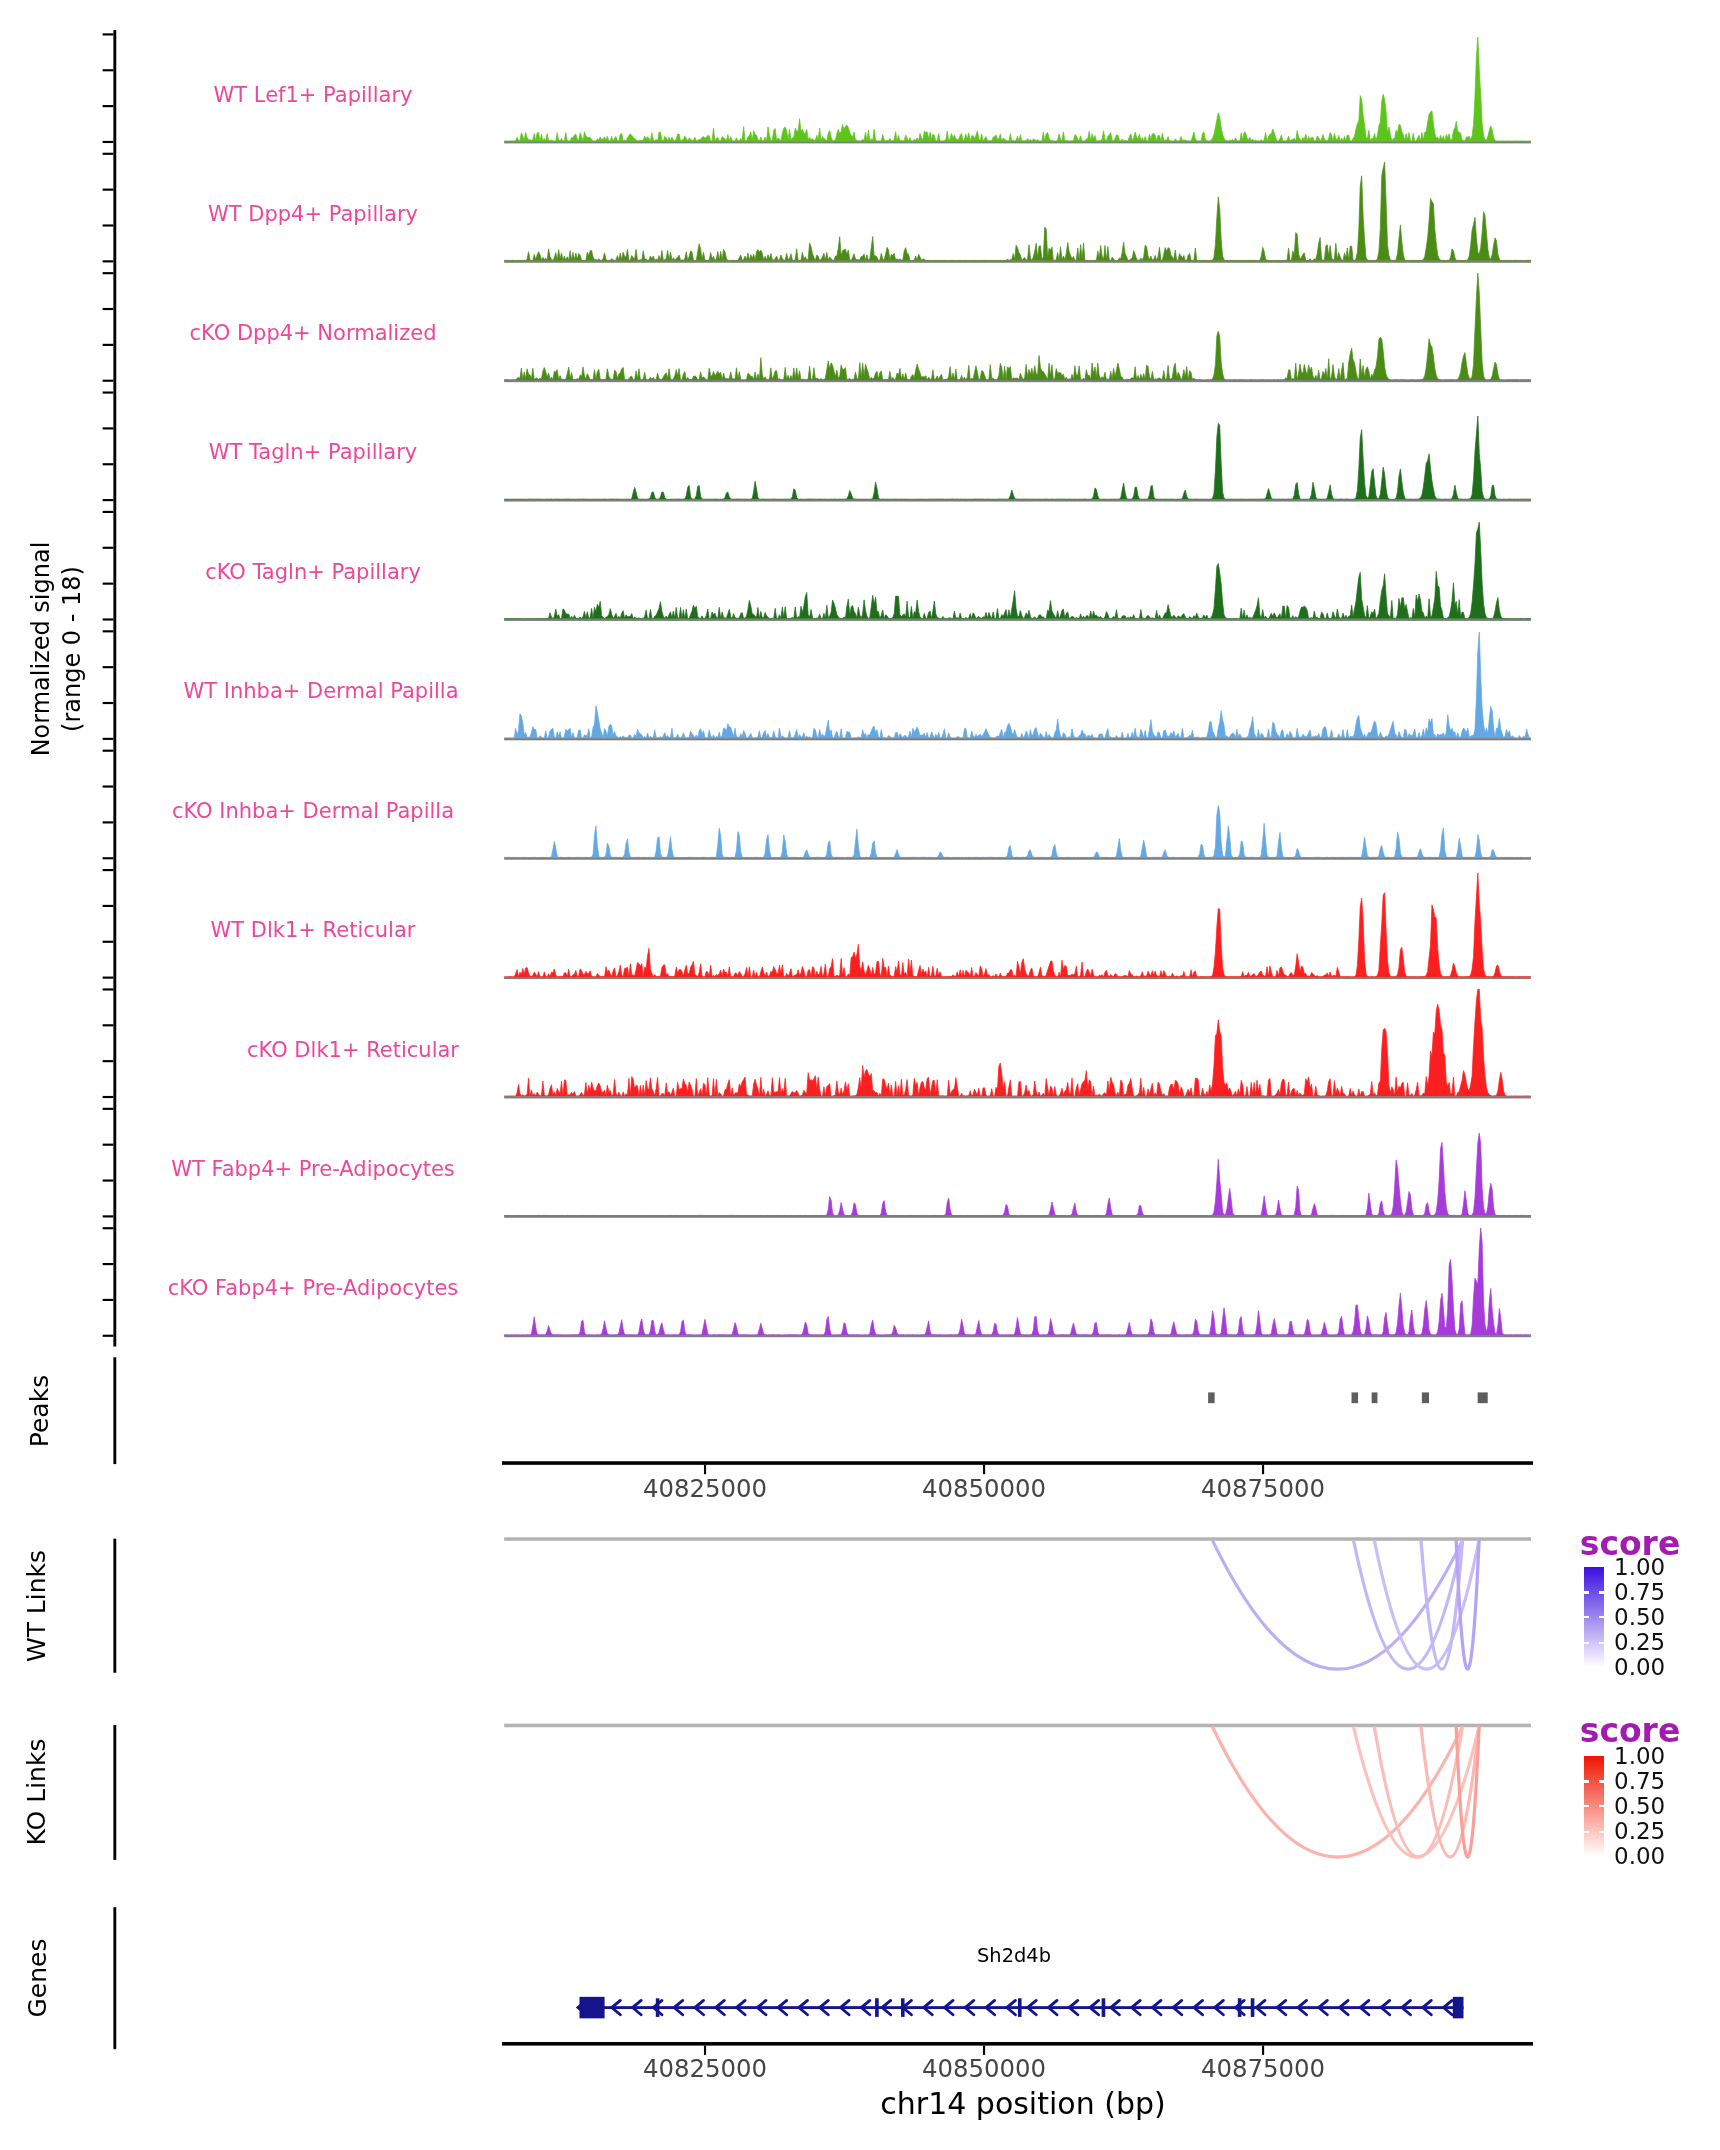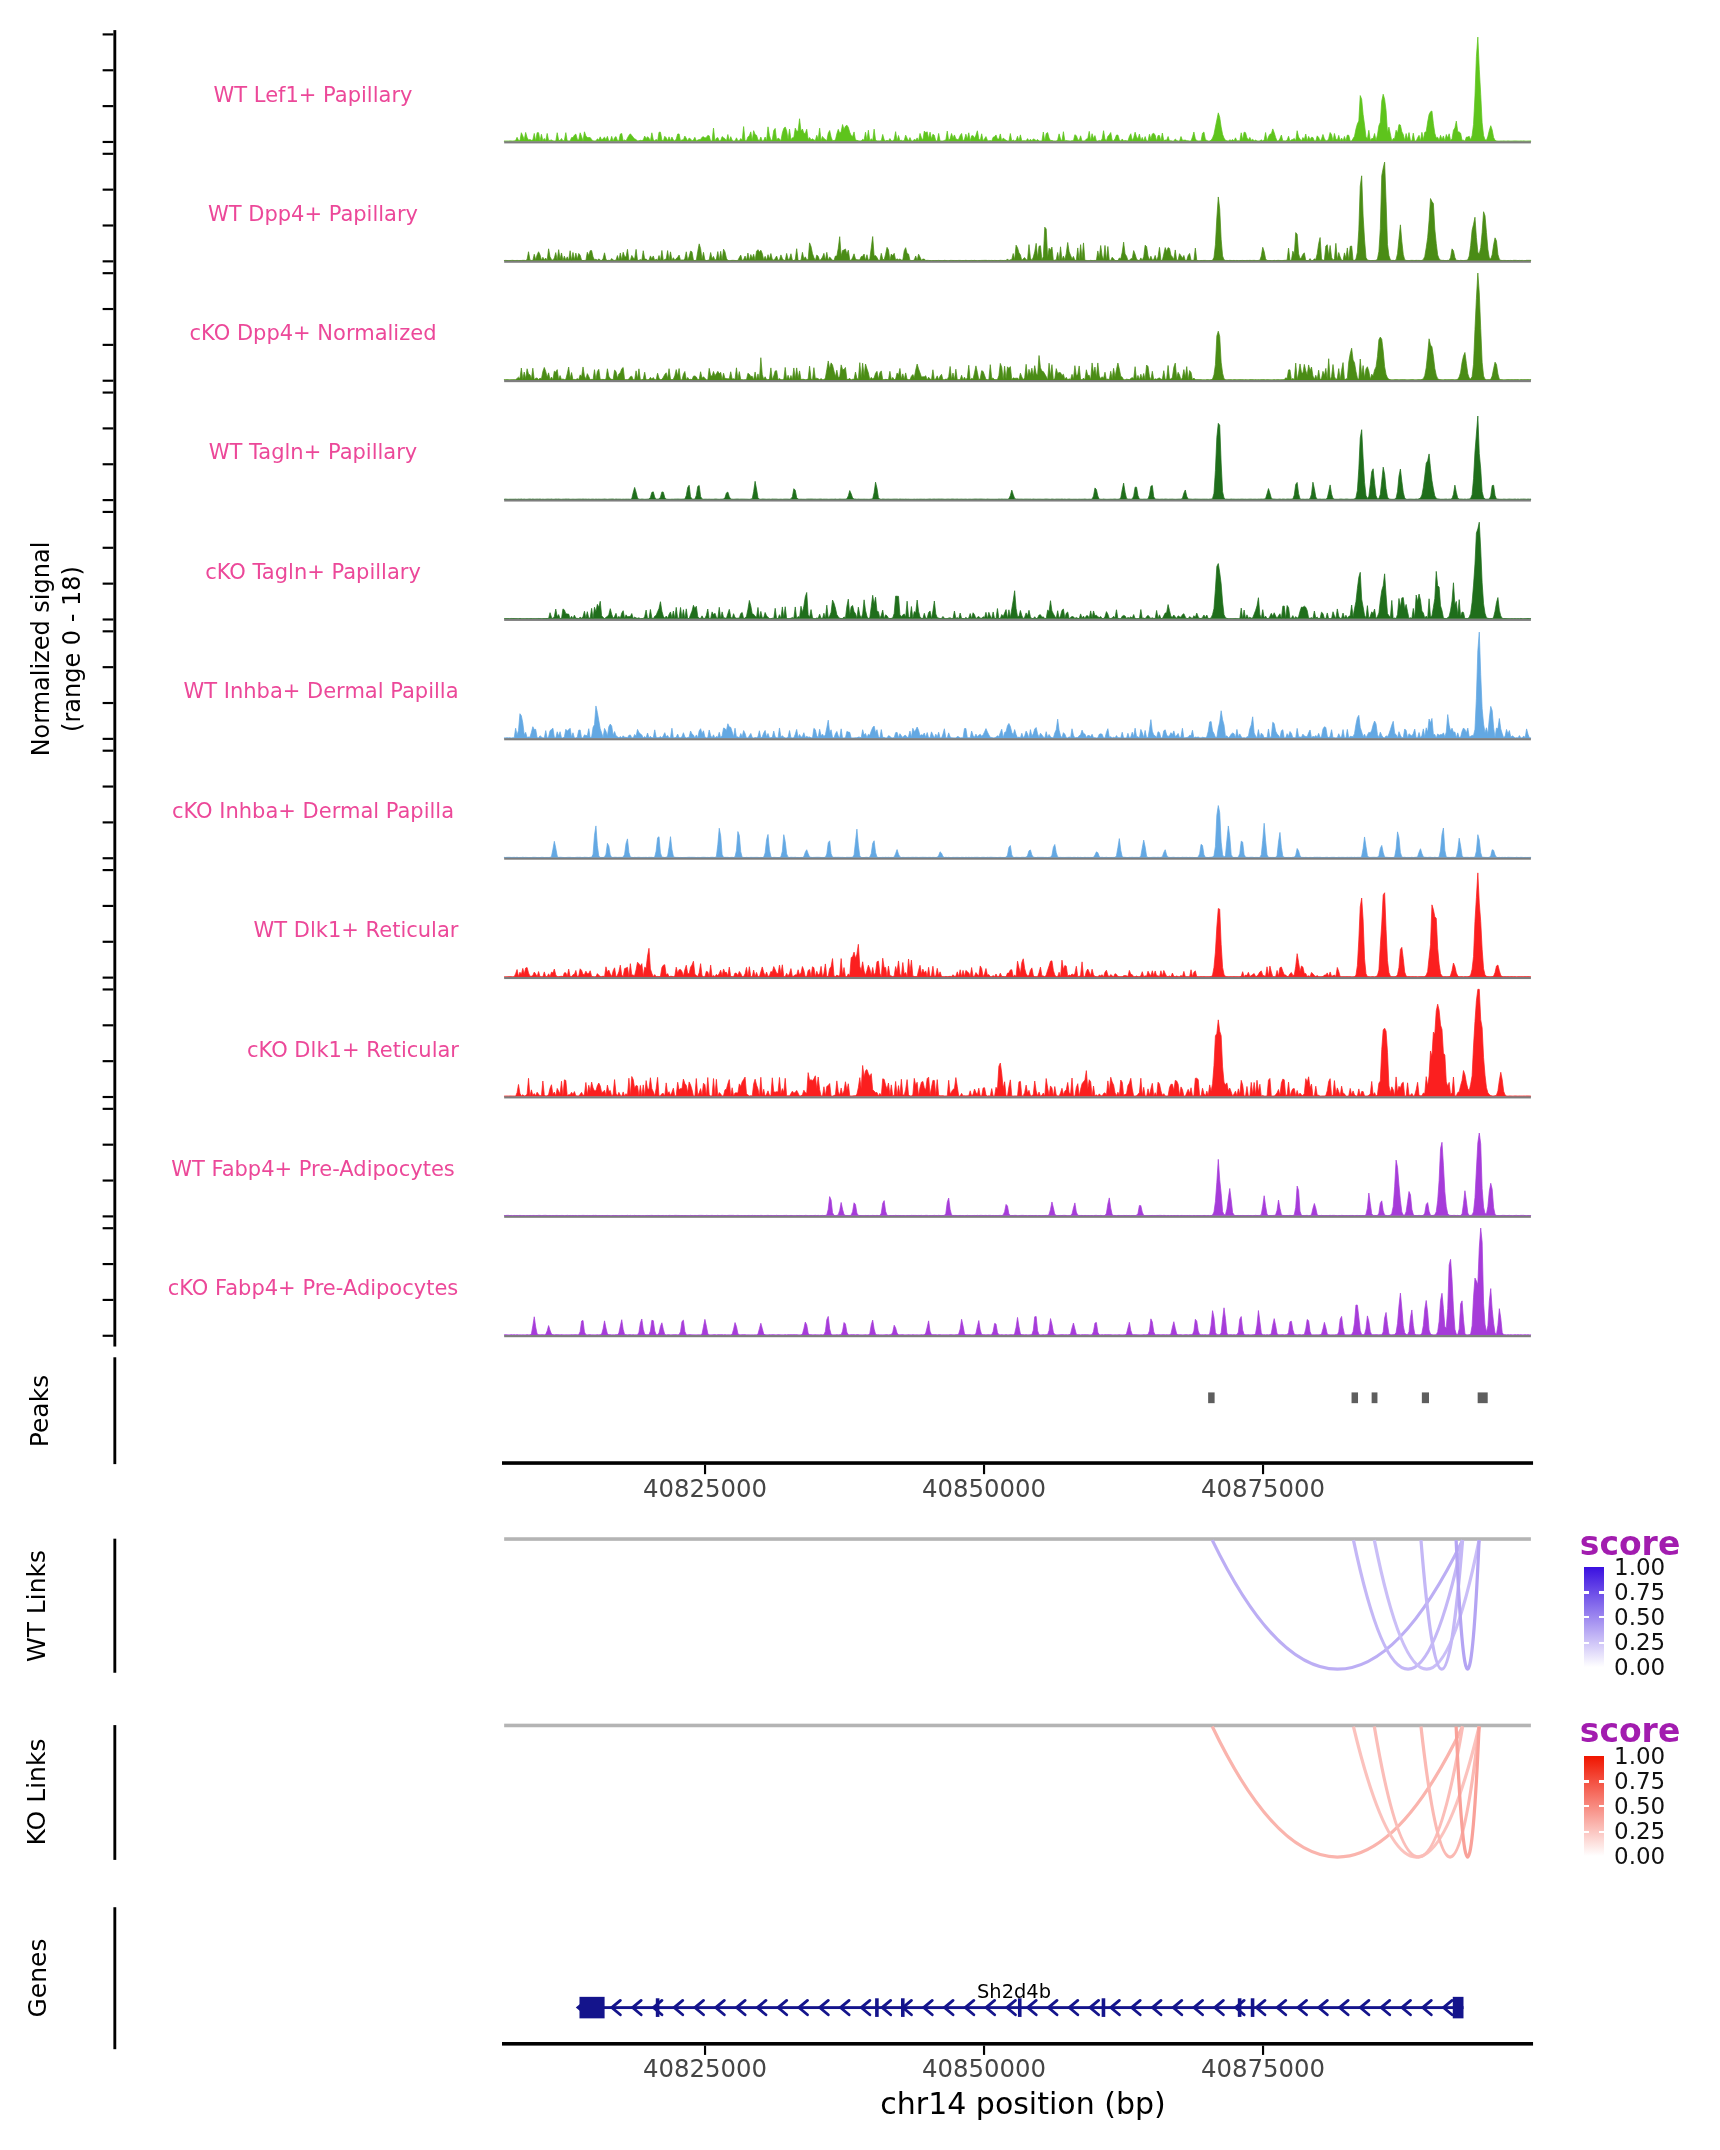--- a/index.html
+++ b/index.html
@@ -176,21 +176,21 @@
   <div>(range 0 - 18)</div>
 </div>
 
 <div class="abs tracklabel" style="left:313px;top:95px;">WT Lef1+ Papillary</div>
 <div class="abs tracklabel" style="left:313px;top:214px;">WT Dpp4+ Papillary</div>
 <div class="abs tracklabel" style="left:313px;top:333px;">cKO Dpp4+ Normalized</div>
 <div class="abs tracklabel" style="left:313px;top:452px;">WT Tagln+ Papillary</div>
 <div class="abs tracklabel" style="left:313px;top:572px;">cKO Tagln+ Papillary</div>
 <div class="abs tracklabel" style="left:313px;top:691px;margin-left:8px;">WT Inhba+ Dermal Papilla</div>
 <div class="abs tracklabel" style="left:313px;top:811px;">cKO Inhba+ Dermal Papilla</div>
-<div class="abs tracklabel" style="left:313px;top:930px;margin-left:43px;">WT Dlk1+ Reticular</div>
+<div class="abs tracklabel" style="left:313px;top:930px;">WT Dlk1+ Reticular</div>
 <div class="abs tracklabel" style="left:313px;top:1050px;margin-left:40px;">cKO Dlk1+ Reticular</div>
 <div class="abs tracklabel" style="left:313px;top:1169px;">WT Fabp4+ Pre-Adipocytes</div>
 <div class="abs tracklabel" style="left:313px;top:1288px;">cKO Fabp4+ Pre-Adipocytes</div>
 
 <div class="abs vlabel" style="left:39px;top:1411px;">Peaks</div>
 <div class="abs vlabel" style="left:36px;top:1606px;">WT Links</div>
 <div class="abs vlabel" style="left:36px;top:1792px;">KO Links</div>
 <div class="abs vlabel" style="left:37px;top:1978px;">Genes</div>
 
 <div id="xticks-top">
@@ -199,21 +199,21 @@
     <div class="abs ticklabel" style="left: 1263px; top: 1488px;">40875000</div>
   </div>
 <div id="xticks-bottom">
     <div class="abs ticklabel" style="left: 705px; top: 2068px;">40825000</div>
     <div class="abs ticklabel" style="left: 984px; top: 2068px;">40850000</div>
     <div class="abs ticklabel" style="left: 1263px; top: 2068px;">40875000</div>
   </div>
 
 <div class="abs xlabel" style="left:1023px;top:2103px;">chr14 position (bp)</div>
 
-<div class="abs genename" style="left:1014px;top:1955px;margin-top:36px;">Sh2d4b</div>
+<div class="abs genename" style="left:1014px;top:1955px;">Sh2d4b</div>
 
 <div class="abs scoretitle" style="left:1630px;top:1543px;">score</div>
 <div id="wt-gradbar" class="gradbar" style="left: 1584px; top: 1567px; height: 100px; background: linear-gradient(rgb(58, 16, 224) 0%, rgb(255, 255, 255) 100%);">
     <div class="notch" style="left: 0px; top: 24.4px;"></div>
     <div class="notch" style="left: 15px; top: 24.4px;"></div>
     <div class="notch" style="left: 0px; top: 49px;"></div>
     <div class="notch" style="left: 15px; top: 49px;"></div>
     <div class="notch" style="left: 0px; top: 75px;"></div>
     <div class="notch" style="left: 15px; top: 75px;"></div>
   </div>

